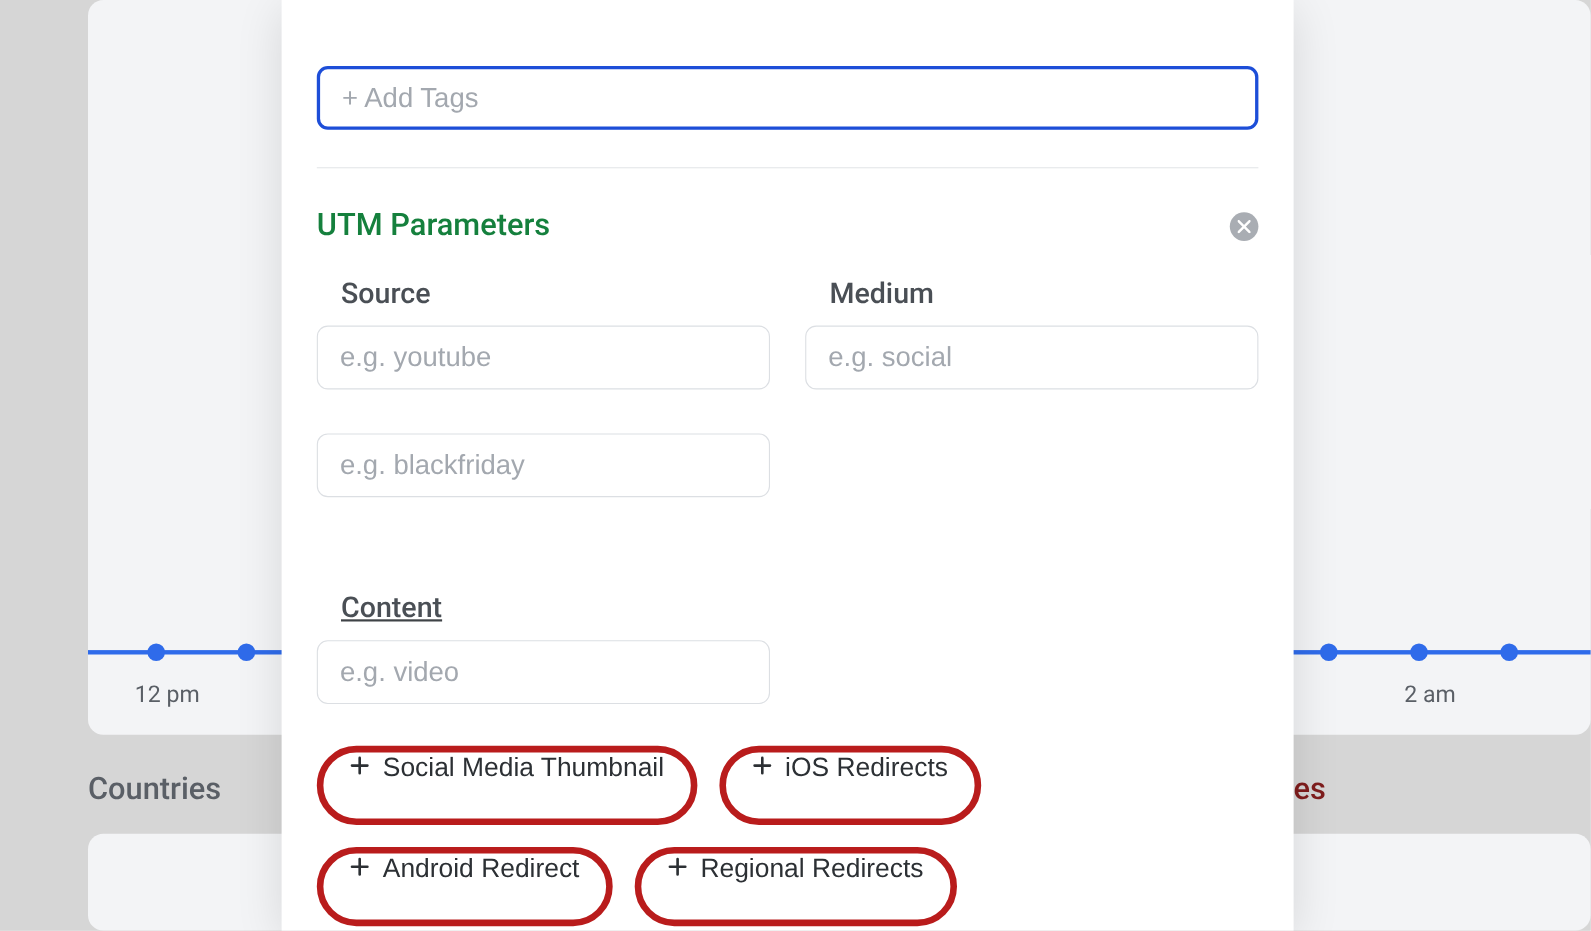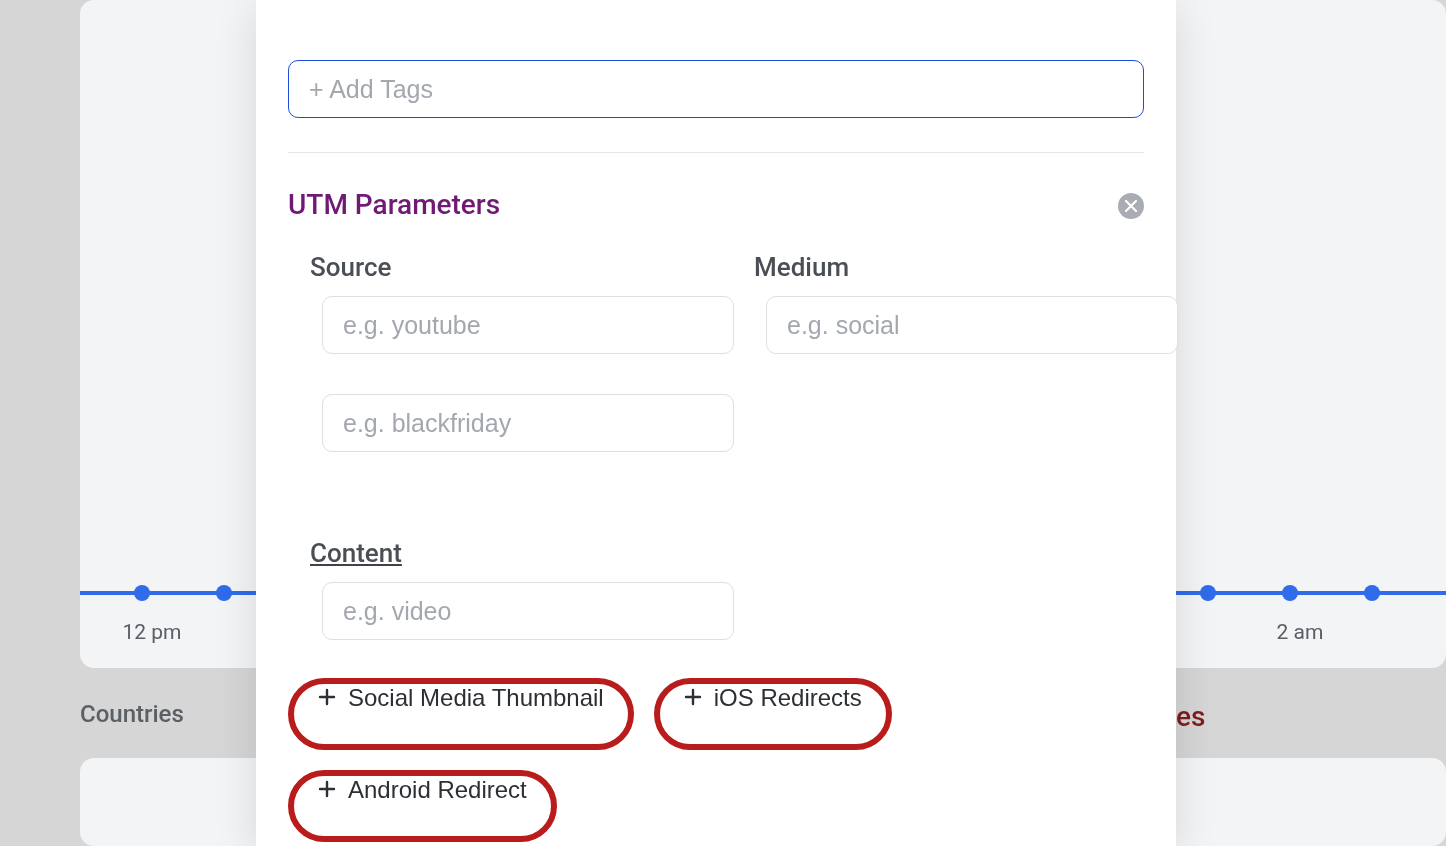--- a/index.html
+++ b/index.html
@@ -43,21 +43,21 @@
     top: 620px;
     font-size: 21px;
     color: #5a5f66;
     transform: translateX(-50%);
   }
   
   .section-heading {
     position: absolute;
     left: 80px;
     top: 700px;
-    font-size: 24px;
+    font-size: 28px;
     color: #5a5f66;
     font-weight: 500;
   }
   .section-heading-right {
     position: absolute;
     left: 1176px;
     top: 700px;
     font-size: 28px;
     color: #7f1d1d;
     font-weight: 500;
@@ -81,21 +81,21 @@
     background: #ffffff;
     box-shadow: 0 8px 40px rgba(0,0,0,0.12);
     padding: 0 32px;
   }
   .tags-input {
     position: absolute;
     left: 32px;
     top: 60px;
     width: 856px;
     height: 58px;
-    border: 1px solid #1d4ed8;
+    border: 3px solid #1d4ed8;
     border-radius: 10px;
     background: #fff;
     padding: 0 20px;
     font-size: 25px;
     color: #111;
   }
   .tags-input::placeholder { color: #a3a8af; }
   .divider {
     position: absolute;
     left: 32px;
@@ -103,21 +103,21 @@
     width: 856px;
     height: 1px;
     background: #e4e6e9;
   }
   .utm-title {
     position: absolute;
     left: 32px;
     top: 188px;
     font-size: 28px;
     font-weight: 500;
-    color: #701a75;
+    color: #15803d;
   }
   .close-btn {
     position: absolute;
     right: 32px;
     top: 193px;
     width: 26px;
     height: 26px;
     border-radius: 50%;
     background: #a9adb3;
     display: flex;
@@ -140,21 +140,20 @@
   }
   .field-input {
     width: 100%;
     height: 58px;
     border: 1px solid #dcdfe3;
     border-radius: 10px;
     background: #fff;
     padding: 0 20px;
     font-size: 25px;
     color: #0c4a6e;
-    margin-left: 34px;
   }
   .field-input::placeholder { color: #a3a8af; }
   .source-field   { left: 32px;  top: 252px; }
   .medium-field   { left: 476px; top: 252px; }
   .campaign-field { left: 32px;  top: 394px; }
   .term-field     { left: 476px; top: 394px; }
   .content-field  { left: 32px;  top: 538px; text-decoration: underline; }
 
   .chips {
     position: absolute;
@@ -247,15 +246,21 @@
             <path d="M9 2v14M2 9h14" stroke="#2c3034" stroke-width="2.4" stroke-linecap="round"></path>
           </svg></span>
       <span>iOS Redirects</span>
     </button>
     <button class="chip">
       <span><svg viewBox="0 0 18 18">
             <path d="M9 2v14M2 9h14" stroke="#2c3034" stroke-width="2.4" stroke-linecap="round"></path>
           </svg></span>
       <span>Android Redirect</span>
     </button>
+    <button class="chip">
+      <span><svg viewBox="0 0 18 18">
+            <path d="M9 2v14M2 9h14" stroke="#2c3034" stroke-width="2.4" stroke-linecap="round"></path>
+          </svg></span>
+      <span>Regional Redirects</span>
+    </button>
   </div>
 
 </div>
 
 </body></html>

